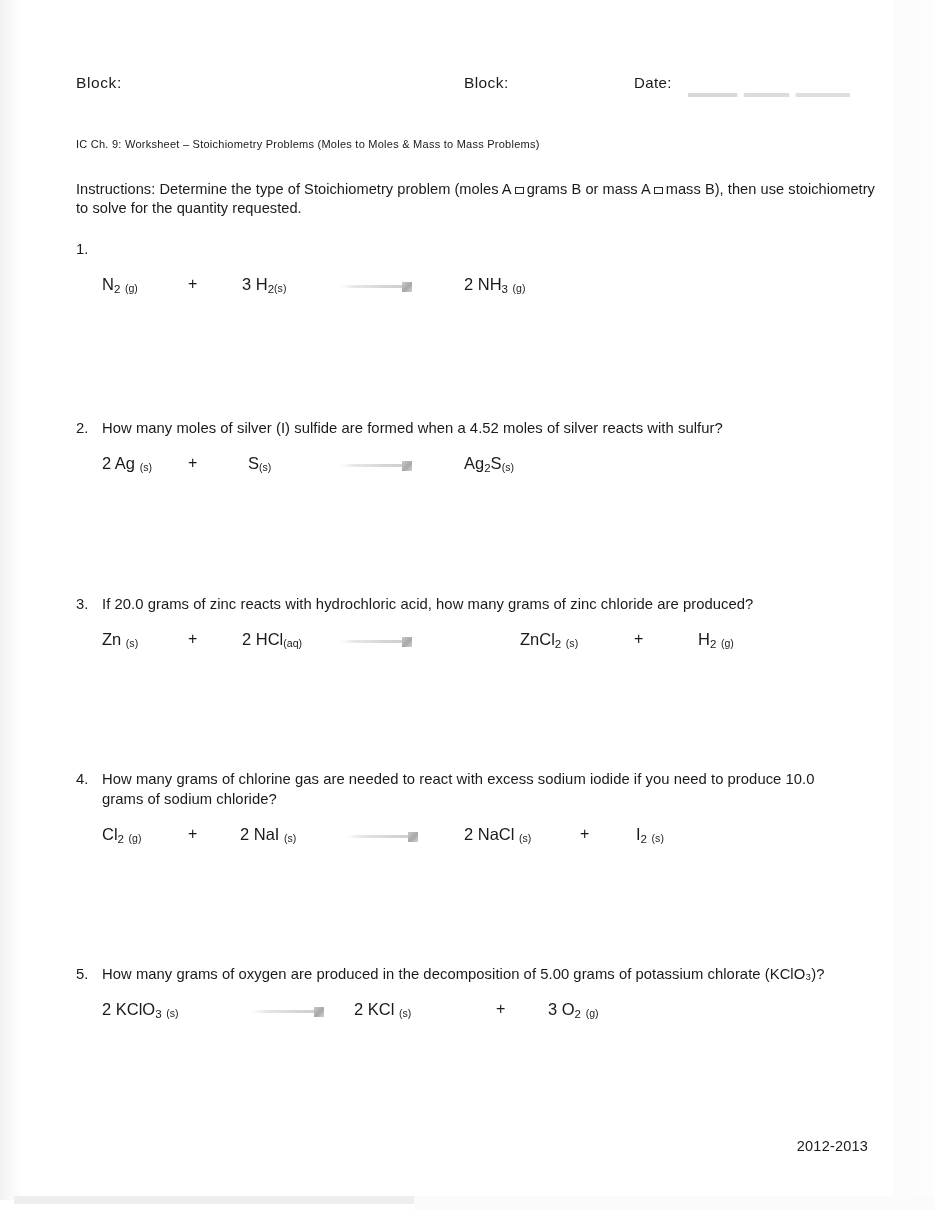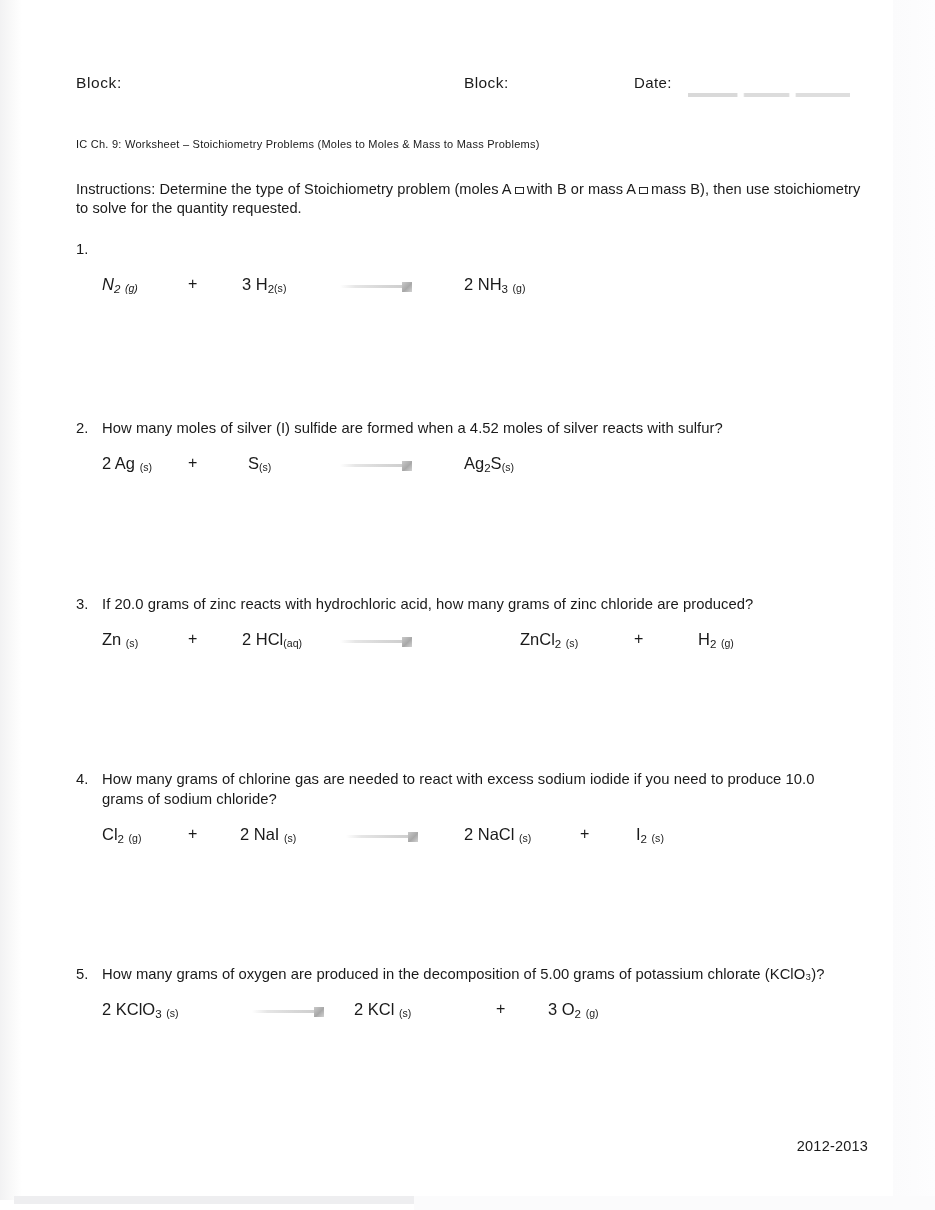--- a/index.html
+++ b/index.html
@@ -220,29 +220,29 @@
     <div class="header-row">
       <span class="hdr-name">Block:</span>
       <span class="hdr-block">Block:</span>
       <span class="hdr-date">Date:</span>
       <span class="date-rule"></span>
     </div>
 
     <div class="title">IC Ch. 9: Worksheet – Stoichiometry Problems (Moles to Moles &amp; Mass to Mass Problems)</div>
 
     <div class="instructions">
-      <span>Instructions: Determine the type of Stoichiometry problem (moles A</span><span class="tofu"></span><span>with B or mass A</span><span class="tofu"></span><span>mass B), then use stoichiometry to solve for the quantity requested.</span>
+      <span>Instructions: Determine the type of Stoichiometry problem (moles A</span><span class="tofu"></span><span>grams B or mass A</span><span class="tofu"></span><span>mass B), then use stoichiometry to solve for the quantity requested.</span>
     </div>
 
     <div class="problem" id="p0" style="top:239px;">
       <div class="q-row">
         <div class="q-num">1.</div>
       </div>
       <div class="equation">
-        <span class="term" style="left:0px;font-style:italic;">N<sub>2</sub> <span class="state">(g)</span></span>
+        <span class="term" style="left:0px;">N<sub>2</sub> <span class="state">(g)</span></span>
         <span class="plus" style="left:86px;">+</span>
         <span class="term" style="left:140px;">3 H<sub>2</sub><span class="state">(s)</span></span>
         <span class="arrow" style="left:238px;">
           <span class="shaft"></span>
           <span class="head"></span>
         </span>
         <span class="term" style="left:362px;">2 NH<sub>3</sub> <span class="state">(g)</span></span>
       </div>
     </div>
 

